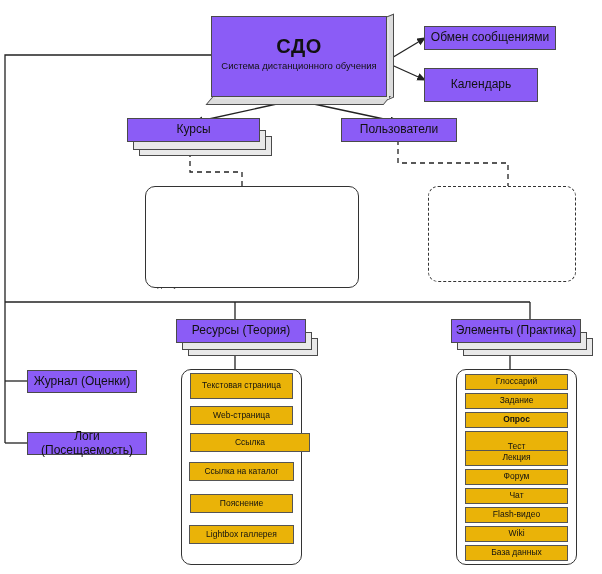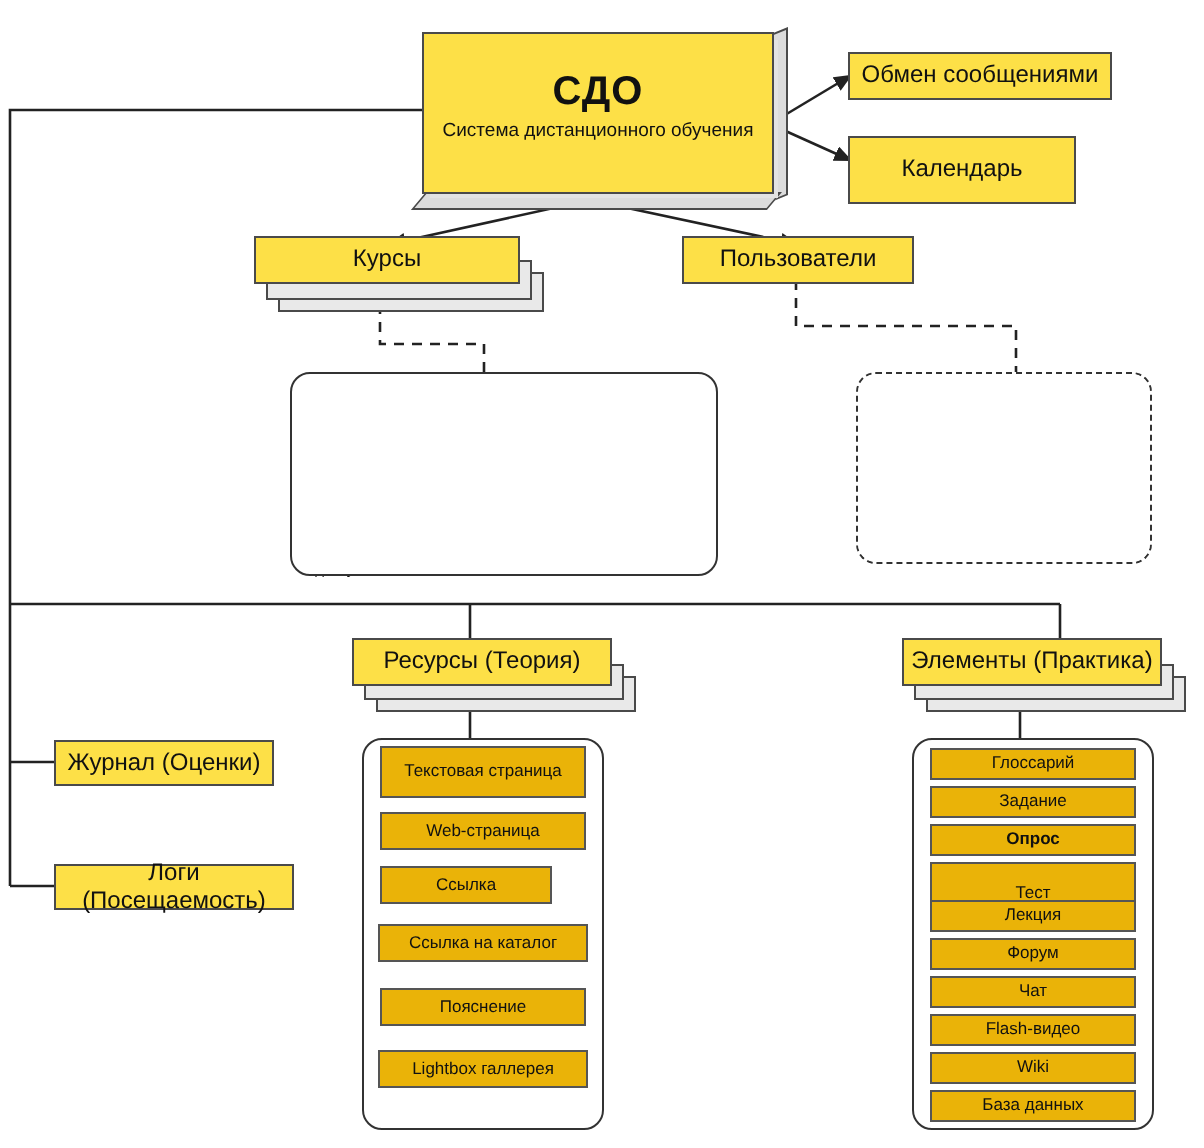--- a/index.html
+++ b/index.html
@@ -20,21 +20,21 @@
   #lines {
     position: absolute;
     left: 0; top: 0;
     width: 602px;
     height: 574px;
     pointer-events: none;
   }
   .node {
     position: absolute;
     box-sizing: border-box;
-    background: #fde047;
+    background: #8b5cf6;
     border: 1.3px solid #4a4a4a;
     display: flex;
     align-items: center;
     justify-content: center;
     text-align: center;
     color: #111;
     line-height: 1.15;
     z-index: 5;
   }
   
@@ -228,21 +228,21 @@
     <span>Элементы (Практика)</span>
   </div>
 
   <div class="grp" style="left:181px; top:369px; width:121px; height:196px;"></div>
   <div class="item" style="left:190px; top:373px; width:103px; height:26px;">
     <span>Текстовая страница</span>
   </div>
   <div class="item" style="left:190px; top:406px; width:103px; height:19px;">
     <span>Web-страница</span>
   </div>
-  <div class="item" style="left:190px; top:433px; width:86px; height:19px;">
+  <div class="item" style="left:190px; top:433px; width:120px; height:19px;">
     <span>Ссылка</span>
   </div>
   <div class="item" style="left:189px; top:462px; width:105px; height:19px;">
     <span>Ссылка на каталог</span>
   </div>
   <div class="item" style="left:190px; top:494px; width:103px; height:19px;">
     <span>Пояснение</span>
   </div>
   <div class="item" style="left:189px; top:525px; width:105px; height:19px;">
     <span>Lightbox галлерея</span>

